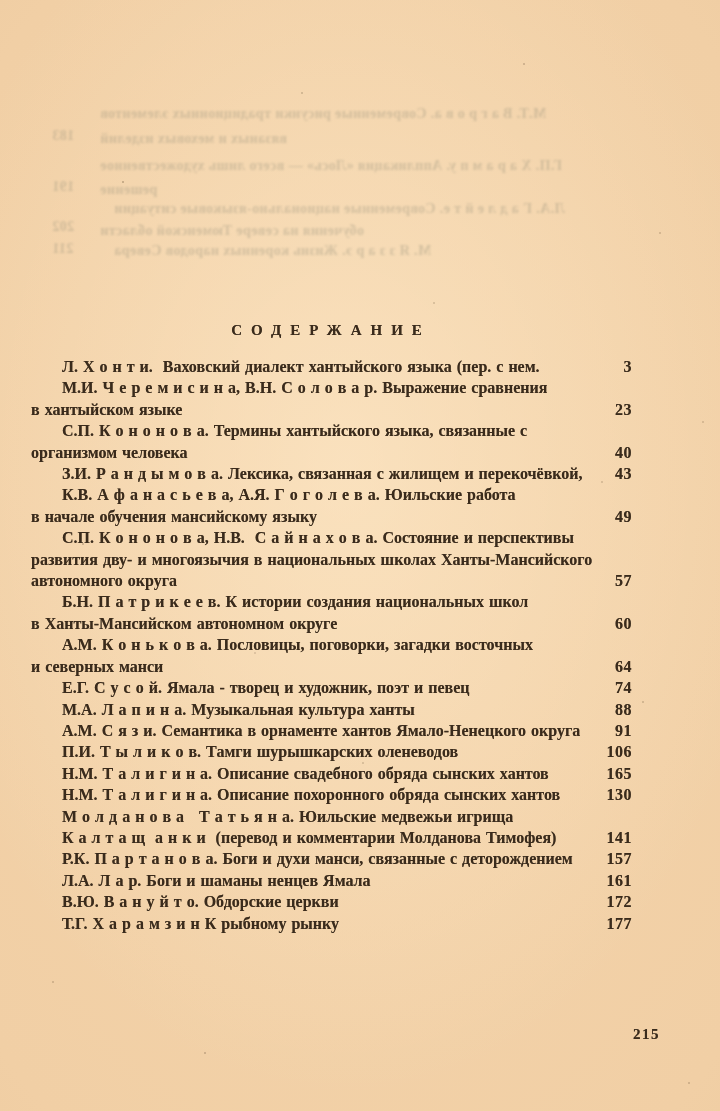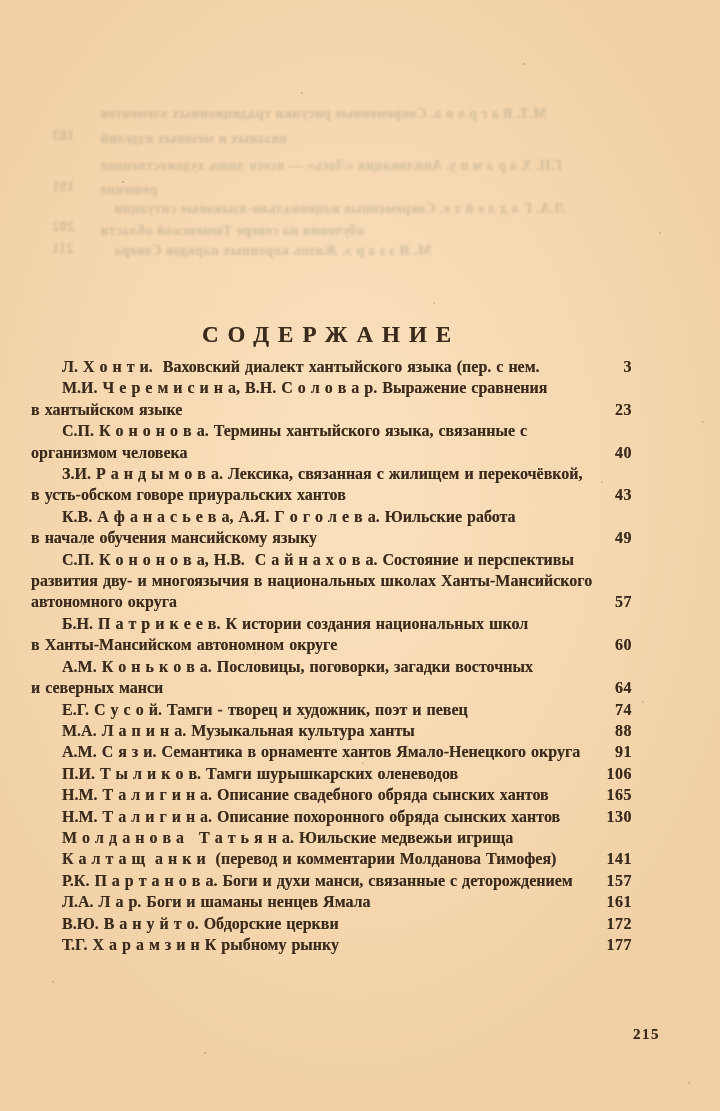--- a/index.html
+++ b/index.html
@@ -25,21 +25,21 @@
   .bl.b5{left:114px;top:201px;}
   .bl.b6{left:100px;top:223px;}
   .bl.b7{left:114px;top:243px;}
   .bl.n1{left:52px;top:128px;}
   .bl.n2{left:52px;top:179px;}
   .bl.n3{left:52px;top:219px;}
   .bl.n4{left:52px;top:241px;}
   
   .title{
     position:absolute;left:0;top:322px;width:662px;text-align:center;
-    font-size:23px;font-weight:700;letter-spacing:9px;color:#3a2b1c;
+    font-size:15px;font-weight:700;letter-spacing:9px;color:#3a2b1c;
     text-shadow:0 0 .5px rgba(58,43,28,.65);
   }
   
   .toc{
     position:absolute;left:31px;top:356px;width:601px;
     font-size:16px;font-weight:700;line-height:21.4px;
     text-shadow:0 0 .5px rgba(58,43,28,.55);
     word-spacing:1px;
   }
   .entry{position:relative;}
@@ -111,21 +111,20 @@
   </div>
 
   <div class="entry">
     <div class="line ind">С.П. К о н о н о в а. Термины хантыйского языка, связанные с</div>
     <div class="line">организмом человека</div>
     <span class="num">40</span>
   </div>
 
   <div class="entry">
     <div class="line ind">З.И. Р а н д ы м о в а. Лексика, связанная с жилищем и перекочёвкой,</div>
-    <div class="line">в усть-обском говоре приуральских хантов</div>
     <span class="num">43</span>
   </div>
 
   <div class="entry">
     <div class="line ind">К.В. А ф а н а с ь е в а, А.Я. Г о г о л е в а. Юильские работа</div>
     <div class="line">в начале обучения мансийскому языку</div>
     <span class="num">49</span>
   </div>
 
   <div class="entry">
@@ -141,21 +140,21 @@
     <span class="num">60</span>
   </div>
 
   <div class="entry">
     <div class="line ind">А.М. К о н ь к о в а. Пословицы, поговорки, загадки восточных</div>
     <div class="line">и северных манси</div>
     <span class="num">64</span>
   </div>
 
   <div class="entry">
-    <div class="line ind">Е.Г. С у с о й. Тамги - творец и художник, поэт и певец</div>
+    <div class="line ind">Е.Г. С у с о й. Ямала - творец и художник, поэт и певец</div>
     <span class="num">74</span>
   </div>
 
   <div class="entry">
     <div class="line ind">М.А. Л а п и н а. Музыкальная культура ханты</div>
     <span class="num">88</span>
   </div>
 
   <div class="entry">
     <div class="line ind">А.М. С я з и. Семантика в орнаменте хантов Ямало-Ненецкого округа</div>

